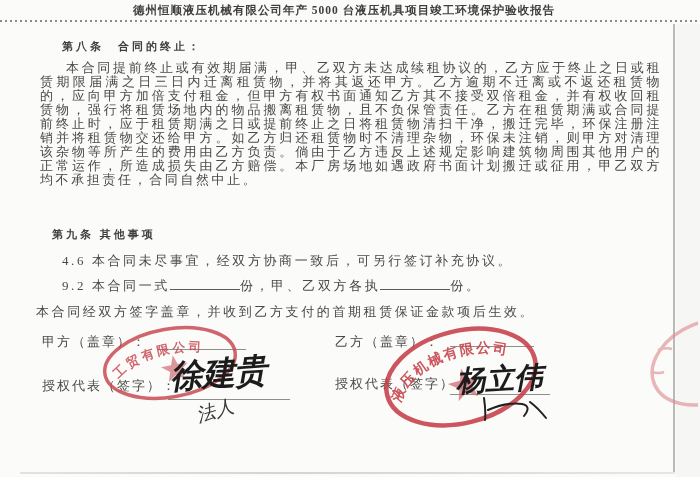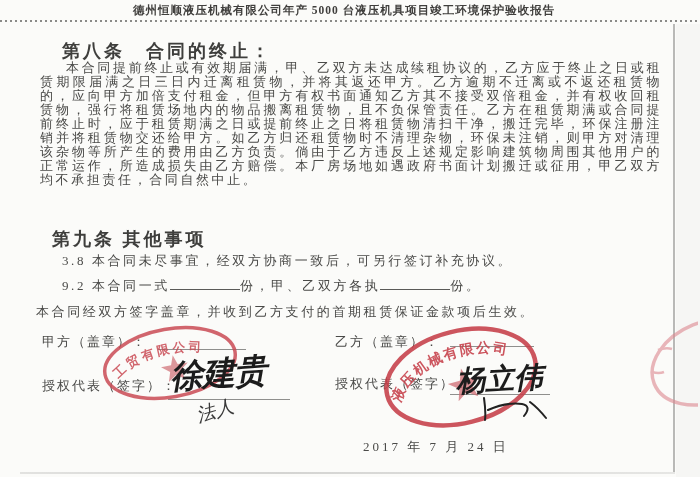--- a/index.html
+++ b/index.html
@@ -15,21 +15,21 @@
   }
   .dotted-rule{
     position:absolute;top:20px;left:0;width:700px;height:2px;
     background-image:repeating-linear-gradient(90deg,#8a8a88 0 2px,transparent 2px 5px);
   }
   
   .page-edge-right{position:absolute;left:673px;top:24px;width:2px;height:450px;background:#b9b9b7;}
   .page-edge-strip{position:absolute;left:676px;top:24px;width:24px;height:453px;background:#f6f6f4;}
   .page-edge-bottom{position:absolute;left:20px;top:472px;width:655px;height:2px;background:linear-gradient(90deg,#e2e2e0,#d4d4d2 40%,#e6e6e4);}
   
-  .art-heading{position:absolute;font-weight:bold;font-size:18px;letter-spacing:3px;color:#3e3e3c;}
+  .art-heading{position:absolute;font-weight:bold;font-size:11px;letter-spacing:3px;color:#3e3e3c;}
   .h8{left:62px;top:39px;}
   .h9{left:52px;top:227px;}
   .body-par{
     position:absolute;left:40px;top:61px;width:622px;
     font-size:13px;line-height:14px;letter-spacing:2.6px;
     text-align:justify;text-indent:2em;color:#4a4a48;
   }
   .clause{position:absolute;font-size:13px;letter-spacing:2.6px;color:#4a4a48;}
   .c91{left:62px;top:252px;}
   .c92{left:62px;top:277px;}
@@ -67,21 +67,21 @@
   <div class="dotted-rule"></div>
 
   <div class="page-edge-strip"></div>
   <div class="page-edge-right"></div>
   <div class="page-edge-bottom"></div>
 
   <div class="art-heading h8">第八条　合同的终止：</div>
   <div class="body-par">本合同提前终止或有效期届满，甲、乙双方未达成续租协议的，乙方应于终止之日或租赁期限届满之日三日内迁离租赁物，并将其返还甲方。乙方逾期不迁离或不返还租赁物的，应向甲方加倍支付租金，但甲方有权书面通知乙方其不接受双倍租金，并有权收回租赁物，强行将租赁场地内的物品搬离租赁物，且不负保管责任。乙方在租赁期满或合同提前终止时，应于租赁期满之日或提前终止之日将租赁物清扫干净，搬迁完毕，环保注册注销并将租赁物交还给甲方。如乙方归还租赁物时不清理杂物，环保未注销，则甲方对清理该杂物等所产生的费用由乙方负责。倘由于乙方违反上述规定影响建筑物周围其他用户的正常运作，所造成损失由乙方赔偿。本厂房场地如遇政府书面计划搬迁或征用，甲乙双方均不承担责任，合同自然中止。</div>
 
   <div class="art-heading h9">第九条 其他事项</div>
-  <div class="clause c91">3.8 本合同未尽事宜，经双方协商一致后，可另行签订补充协议。</div>
+  <div class="clause c91">4.6 本合同未尽事宜，经双方协商一致后，可另行签订补充协议。</div>
   <div class="clause c92">
     <span>9.2 本合同一式</span><span class="blank-line"></span><span>份，甲、乙双方各执</span><span class="blank-line"></span><span>份。</span>
   </div>
 
   <div class="clause effective">本合同经双方签字盖章，并收到乙方支付的首期租赁保证金款项后生效。</div>
 
   <div class="sig-label la">甲方（盖章）：</div>
   <div class="sig-label lb">乙方（盖章）：</div>
   <div class="sig-label ra">授权代表（签字）：</div>
   <div class="sig-label rb">授权代表（签字）：</div>
@@ -124,15 +124,14 @@
     </g>
   </svg>
 
   <div class="ink sig-a">徐建贵</div>
   <div class="ink sig-a-note">法人</div>
   <div class="ink sig-b">杨立伟</div>
   <svg class="ink scribble-b" width="80" height="34" viewBox="0 0 80 34">
     <path d="M 6 6 q 2 14 1 22 M 10 18 q 18 -8 34 -6 q 10 2 2 12 M 52 10 q 8 6 16 16" stroke="#222" stroke-width="2" fill="none" stroke-linecap="round"></path>
   </svg>
 
-  <div class="date-line">2017 年 7 月 24 日</div>
 
 </div>
 
 </body></html>

